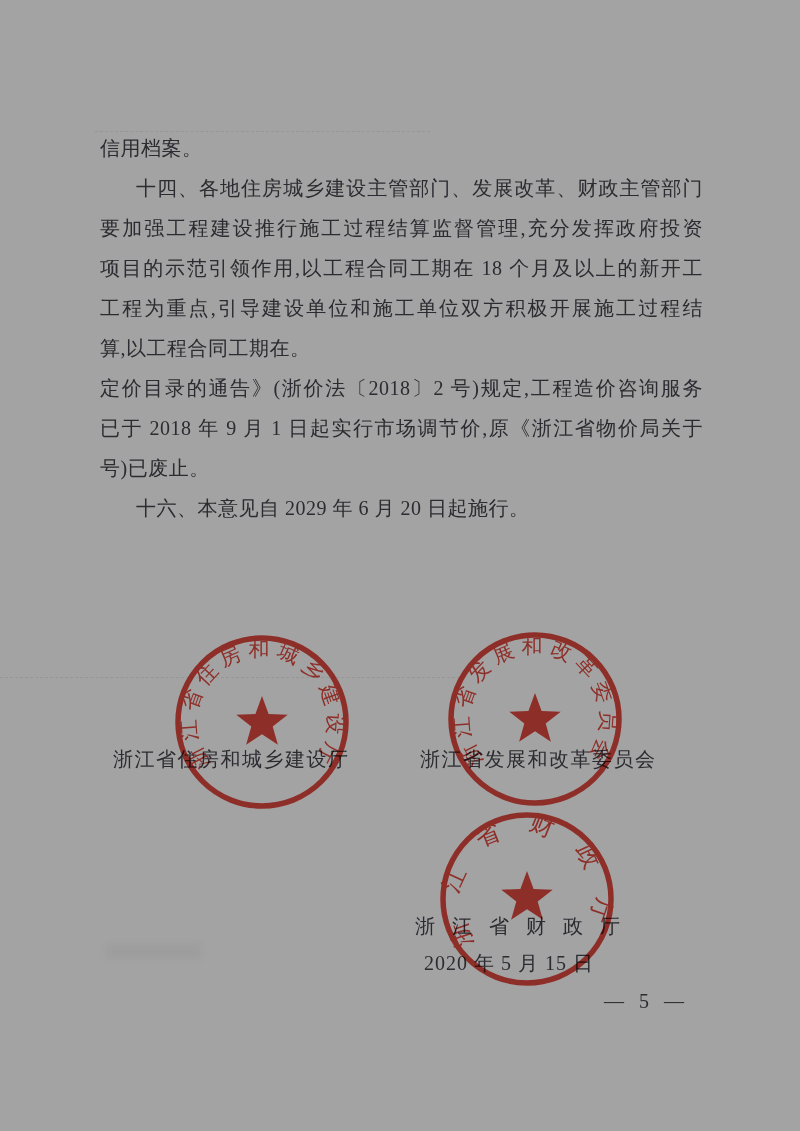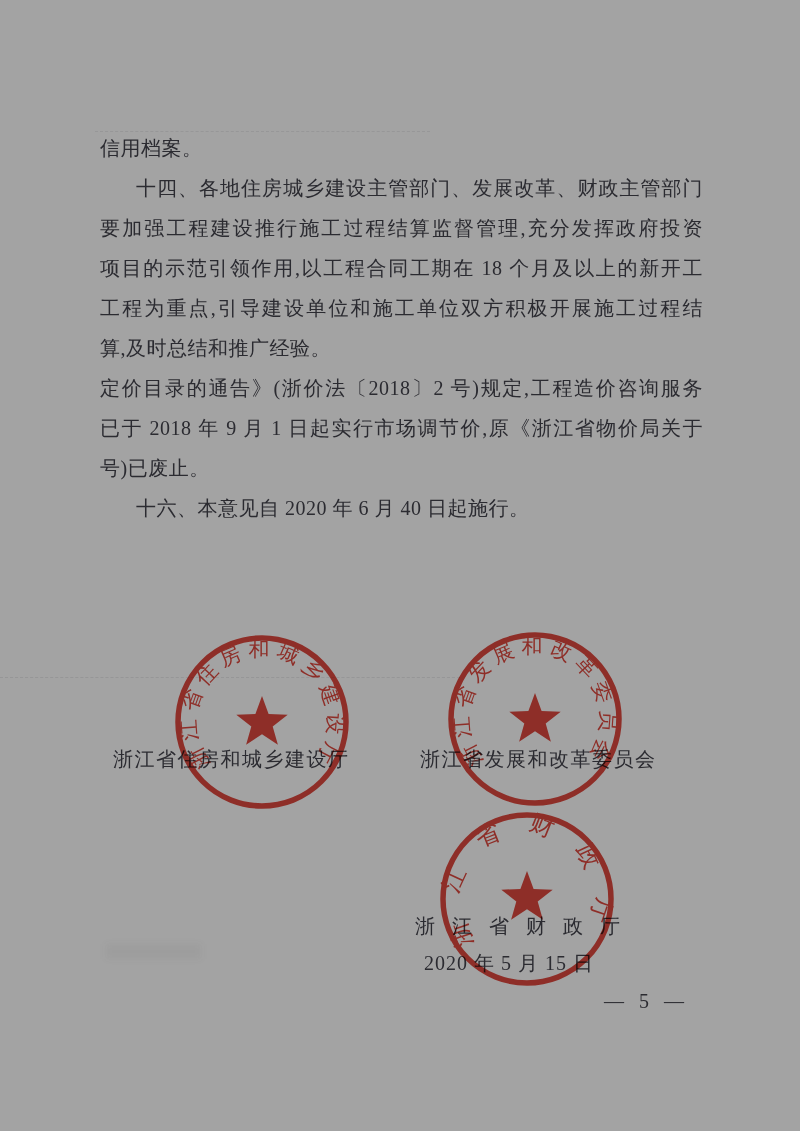--- a/index.html
+++ b/index.html
@@ -87,25 +87,25 @@
   <div class="artifact artifact-line-1"></div>
   <div class="artifact artifact-line-2"></div>
   <div class="artifact artifact-smudge"></div>
 
   <div class="body-text">
     <div class="line no-just">信用档案。</div>
     <div class="line indent">十四、各地住房城乡建设主管部门、发展改革、财政主管部门</div>
     <div class="line">要加强工程建设推行施工过程结算监督管理,充分发挥政府投资</div>
     <div class="line">项目的示范引领作用,以工程合同工期在 18 个月及以上的新开工</div>
     <div class="line">工程为重点,引导建设单位和施工单位双方积极开展施工过程结</div>
-    <div class="line no-just">算,及时总结和推广经验。</div>
+    <div class="line no-just">算,以工程合同工期在。</div>
     <div class="line">定价目录的通告》(浙价法〔2018〕2 号)规定,工程造价咨询服务</div>
     <div class="line">已于 2018 年 9 月 1 日起实行市场调节价,原《浙江省物价局关于</div>
     <div class="line no-just">号)已废止。</div>
-    <div class="line indent no-just">十六、本意见自 2020 年 6 月 40 日起施行。</div>
+    <div class="line indent no-just">十六、本意见自 2029 年 6 月 20 日起施行。</div>
   </div>
 
   <div class="sig sig-left">浙江省住房和城乡建设厅</div>
   <div class="sig sig-right">浙江省发展和改革委员会</div>
   <div class="sig sig-finance">浙江省财政厅</div>
   <div class="sig sig-date">2020 年 5 月 15 日</div>
 
   <div class="page-number">— 5 —</div>
 
   <svg class="seal seal-1" width="190" height="190" viewBox="0 0 190 190">

